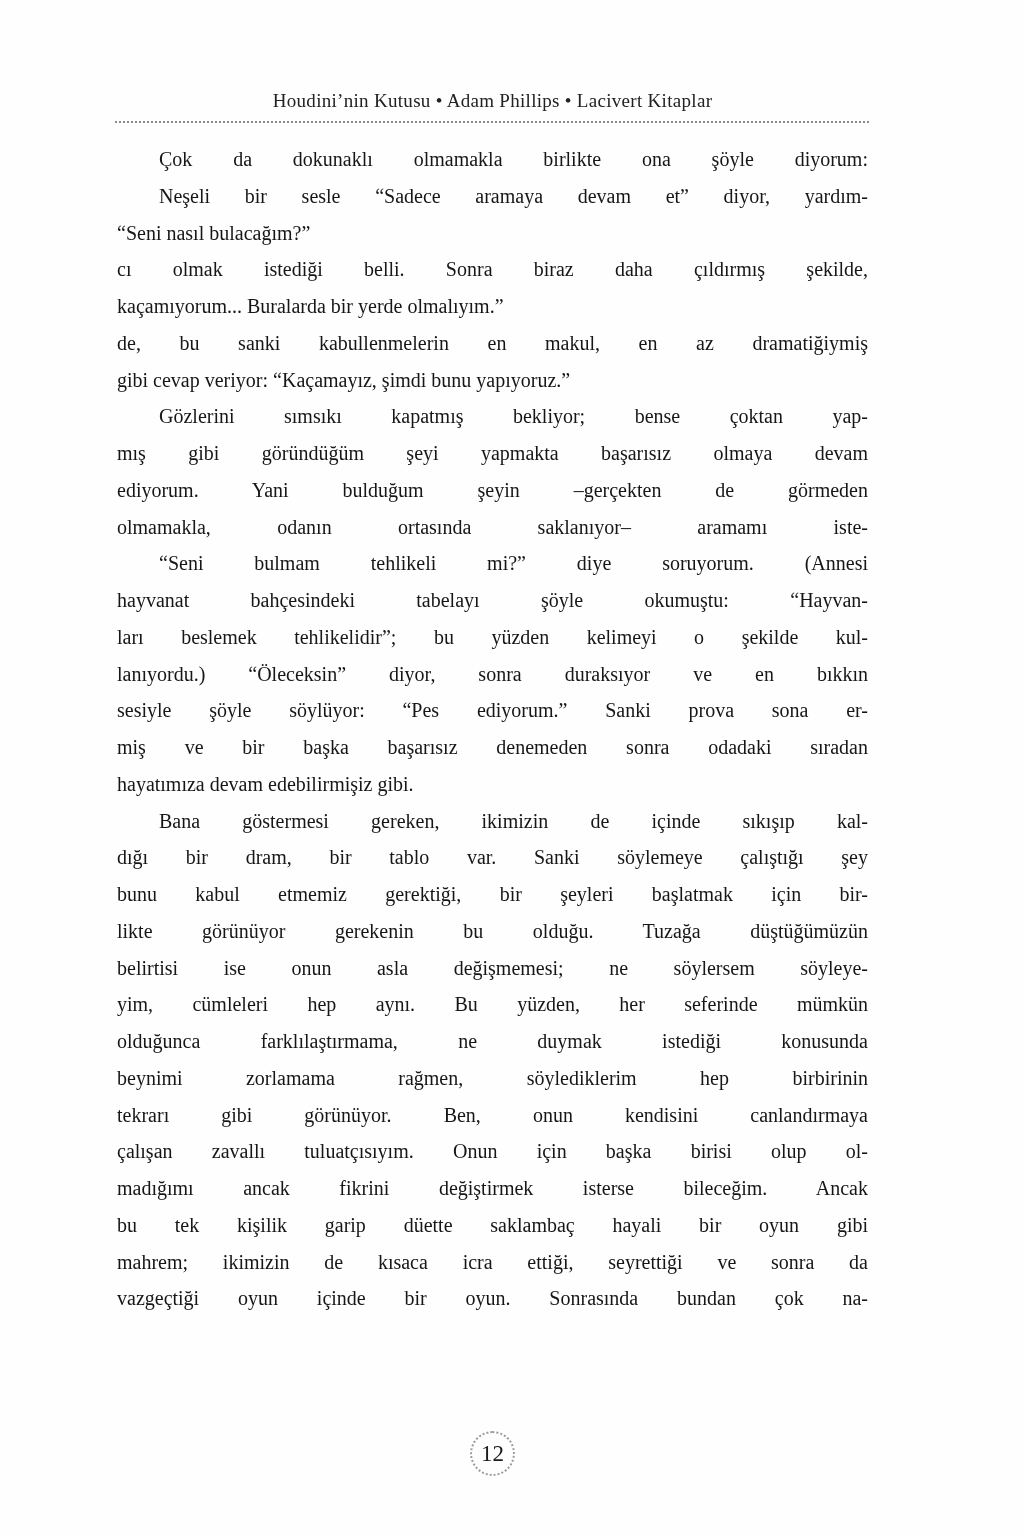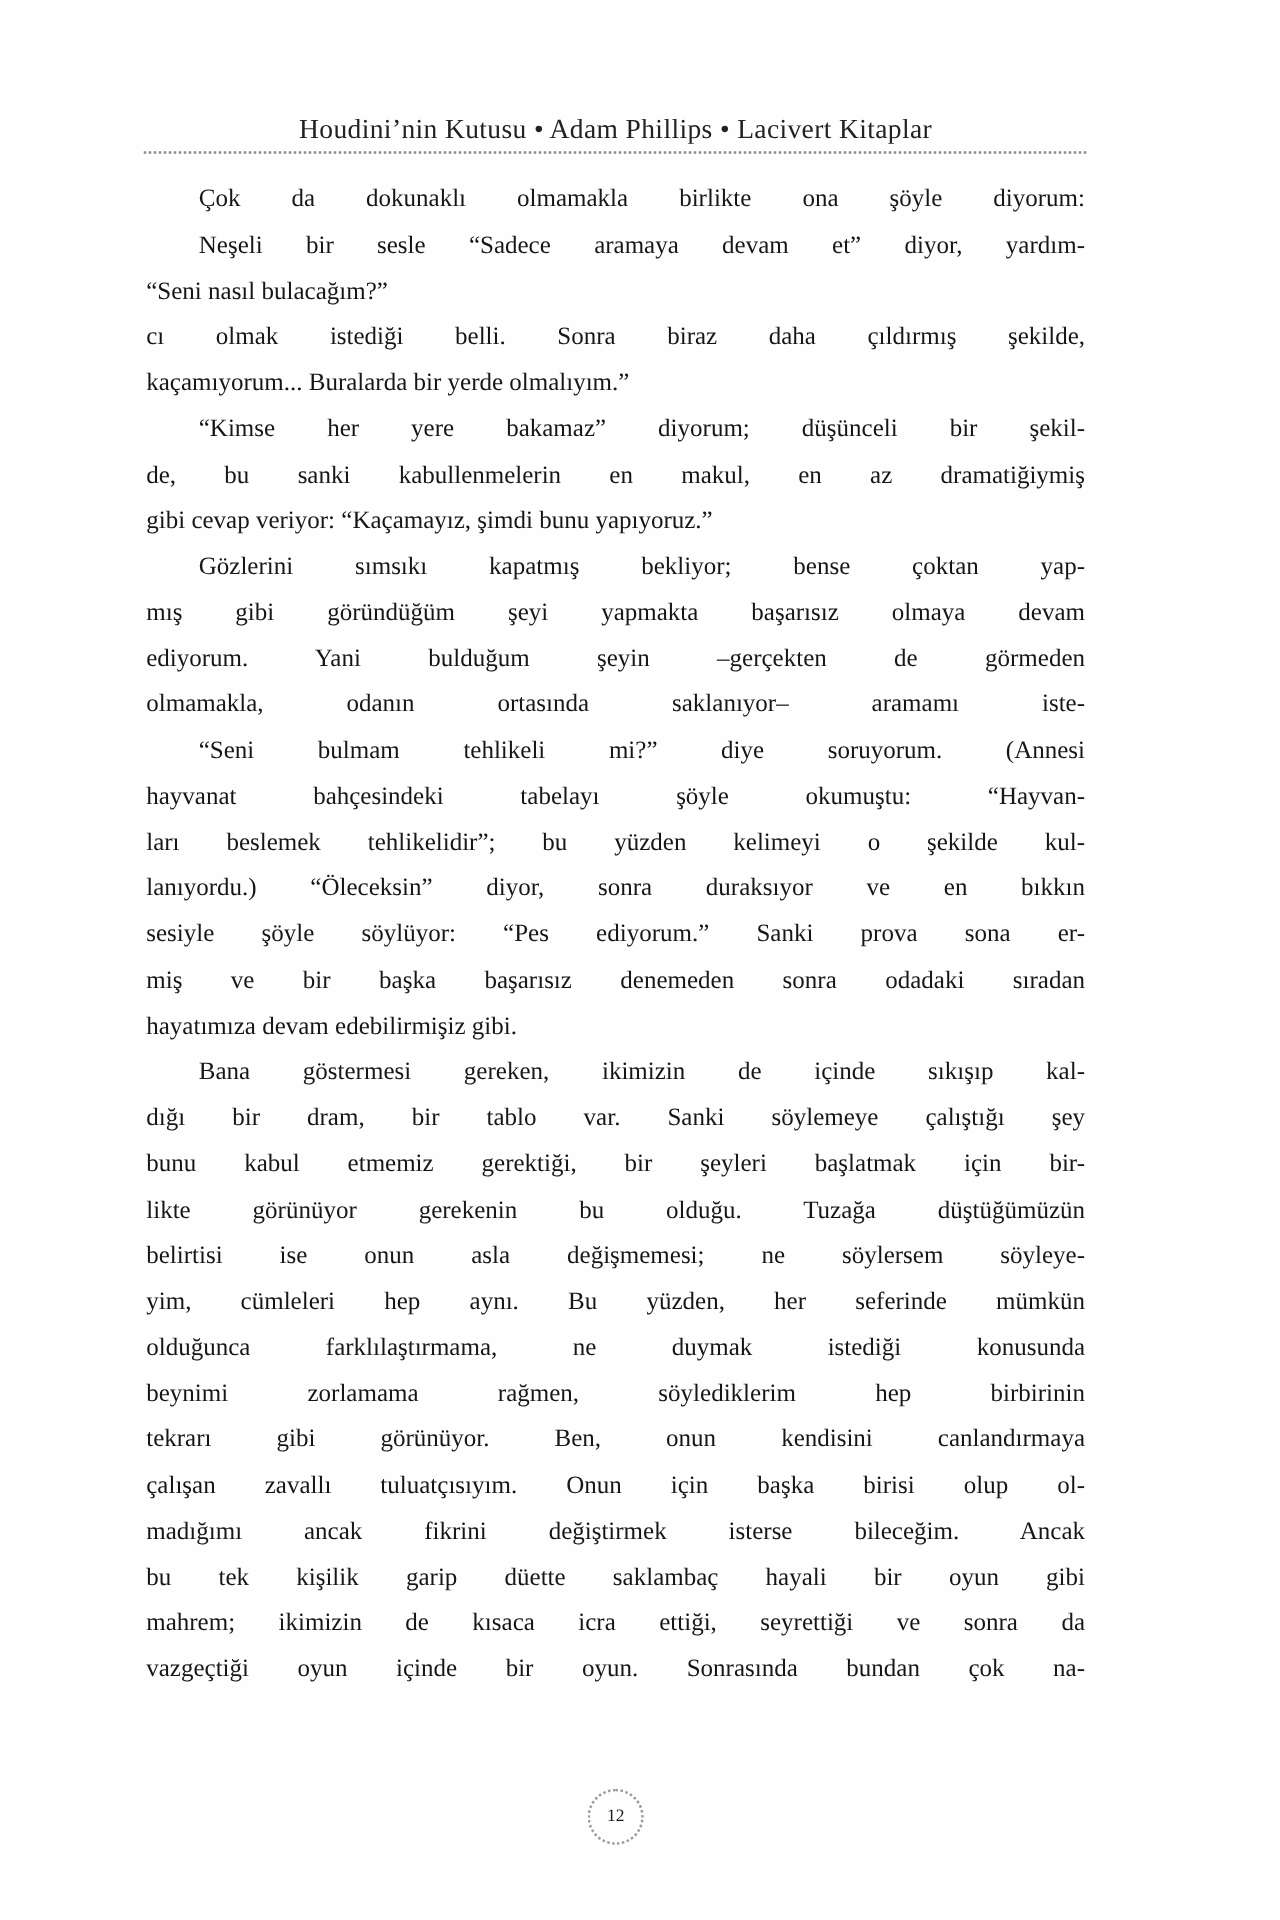--- a/index.html
+++ b/index.html
@@ -15,21 +15,21 @@
     font-family: "Liberation Serif", serif;
     color: #1b1b1b;
     overflow: hidden;
   }
   .running-header {
     position: absolute;
     left: 117px;
     top: 90px;
     width: 751px;
     text-align: center;
-    font-size: 22px;
+    font-size: 19px;
     letter-spacing: 0.3px;
     color: #222;
     white-space: nowrap;
   }
   .header-rule {
     position: absolute;
     left: 115px;
     top: 105px;
     width: 754px;
     height: 16px;
@@ -56,40 +56,39 @@
     position: absolute;
     left: 470px;
     top: 1431px;
     width: 41px;
     height: 41px;
     border: 2px dotted #9a9a9a;
     border-radius: 50%;
     display: flex;
     align-items: center;
     justify-content: center;
-    font-size: 14px;
+    font-size: 23px;
     color: #1b1b1b;
   }
 </style>
 </head>
 <body>
 
 <div class="page">
 
   <div class="running-header">Houdini’nin Kutusu • Adam Phillips • Lacivert Kitaplar</div>
 
   <div class="header-rule"></div>
 
   <div class="body-text">
       <div class="line i j">Çok da dokunaklı olmamakla birlikte ona şöyle diyorum:</div>
       <div class="line i j">Neşeli bir sesle “Sadece aramaya devam et” diyor, yardım-</div>
       <div class="line">“Seni nasıl bulacağım?”</div>
       <div class="line j">cı olmak istediği belli. Sonra biraz daha çıldırmış şekilde,</div>
       <div class="line">kaçamıyorum... Buralarda bir yerde olmalıyım.”</div>
-      <div class="line i j">“Kimse her yere bakamaz” diyorum; düşünceli bir şekil-</div>
       <div class="line j">de, bu sanki kabullenmelerin en makul, en az dramatiğiymiş</div>
       <div class="line">gibi cevap veriyor: “Kaçamayız, şimdi bunu yapıyoruz.”</div>
       <div class="line i j">Gözlerini sımsıkı kapatmış bekliyor; bense çoktan yap-</div>
       <div class="line j">mış gibi göründüğüm şeyi yapmakta başarısız olmaya devam</div>
       <div class="line j">ediyorum. Yani bulduğum şeyin –gerçekten de görmeden</div>
       <div class="line j">olmamakla, odanın ortasında saklanıyor– aramamı iste-</div>
       <div class="line i j">“Seni bulmam tehlikeli mi?” diye soruyorum. (Annesi</div>
       <div class="line j">hayvanat bahçesindeki tabelayı şöyle okumuştu: “Hayvan-</div>
       <div class="line j">ları beslemek tehlikelidir”; bu yüzden kelimeyi o şekilde kul-</div>
       <div class="line j">lanıyordu.) “Öleceksin” diyor, sonra duraksıyor ve en bıkkın</div>

